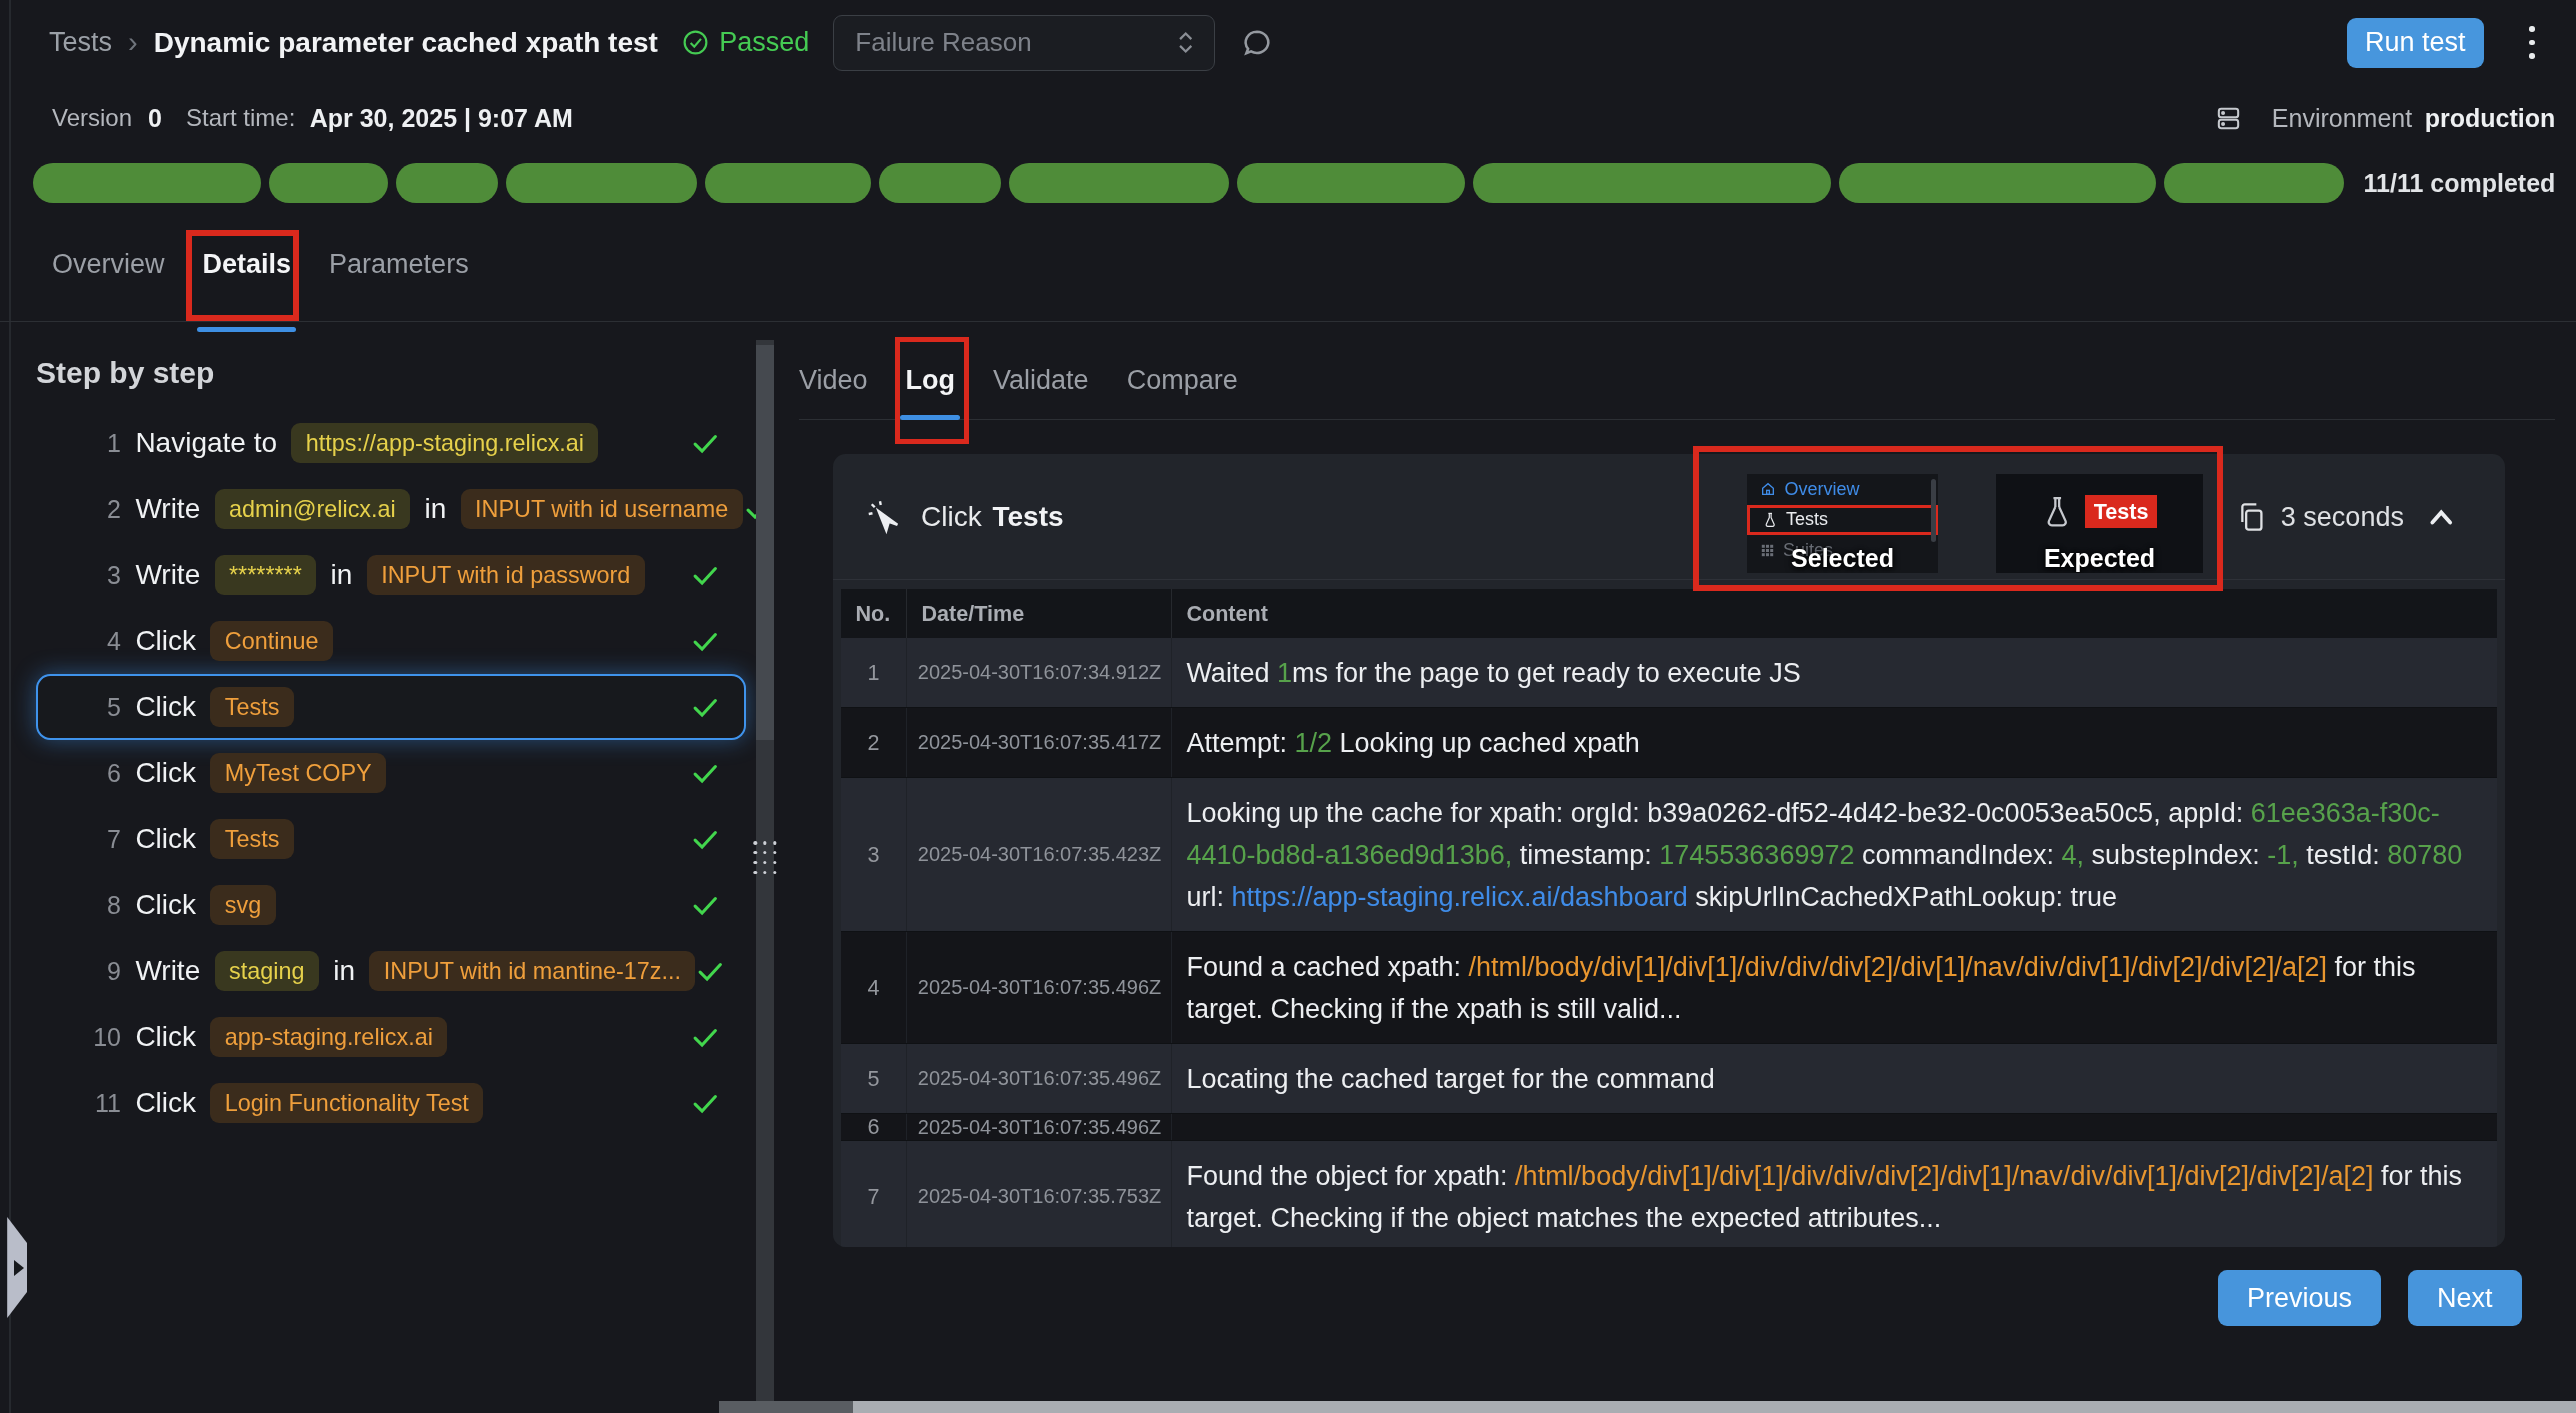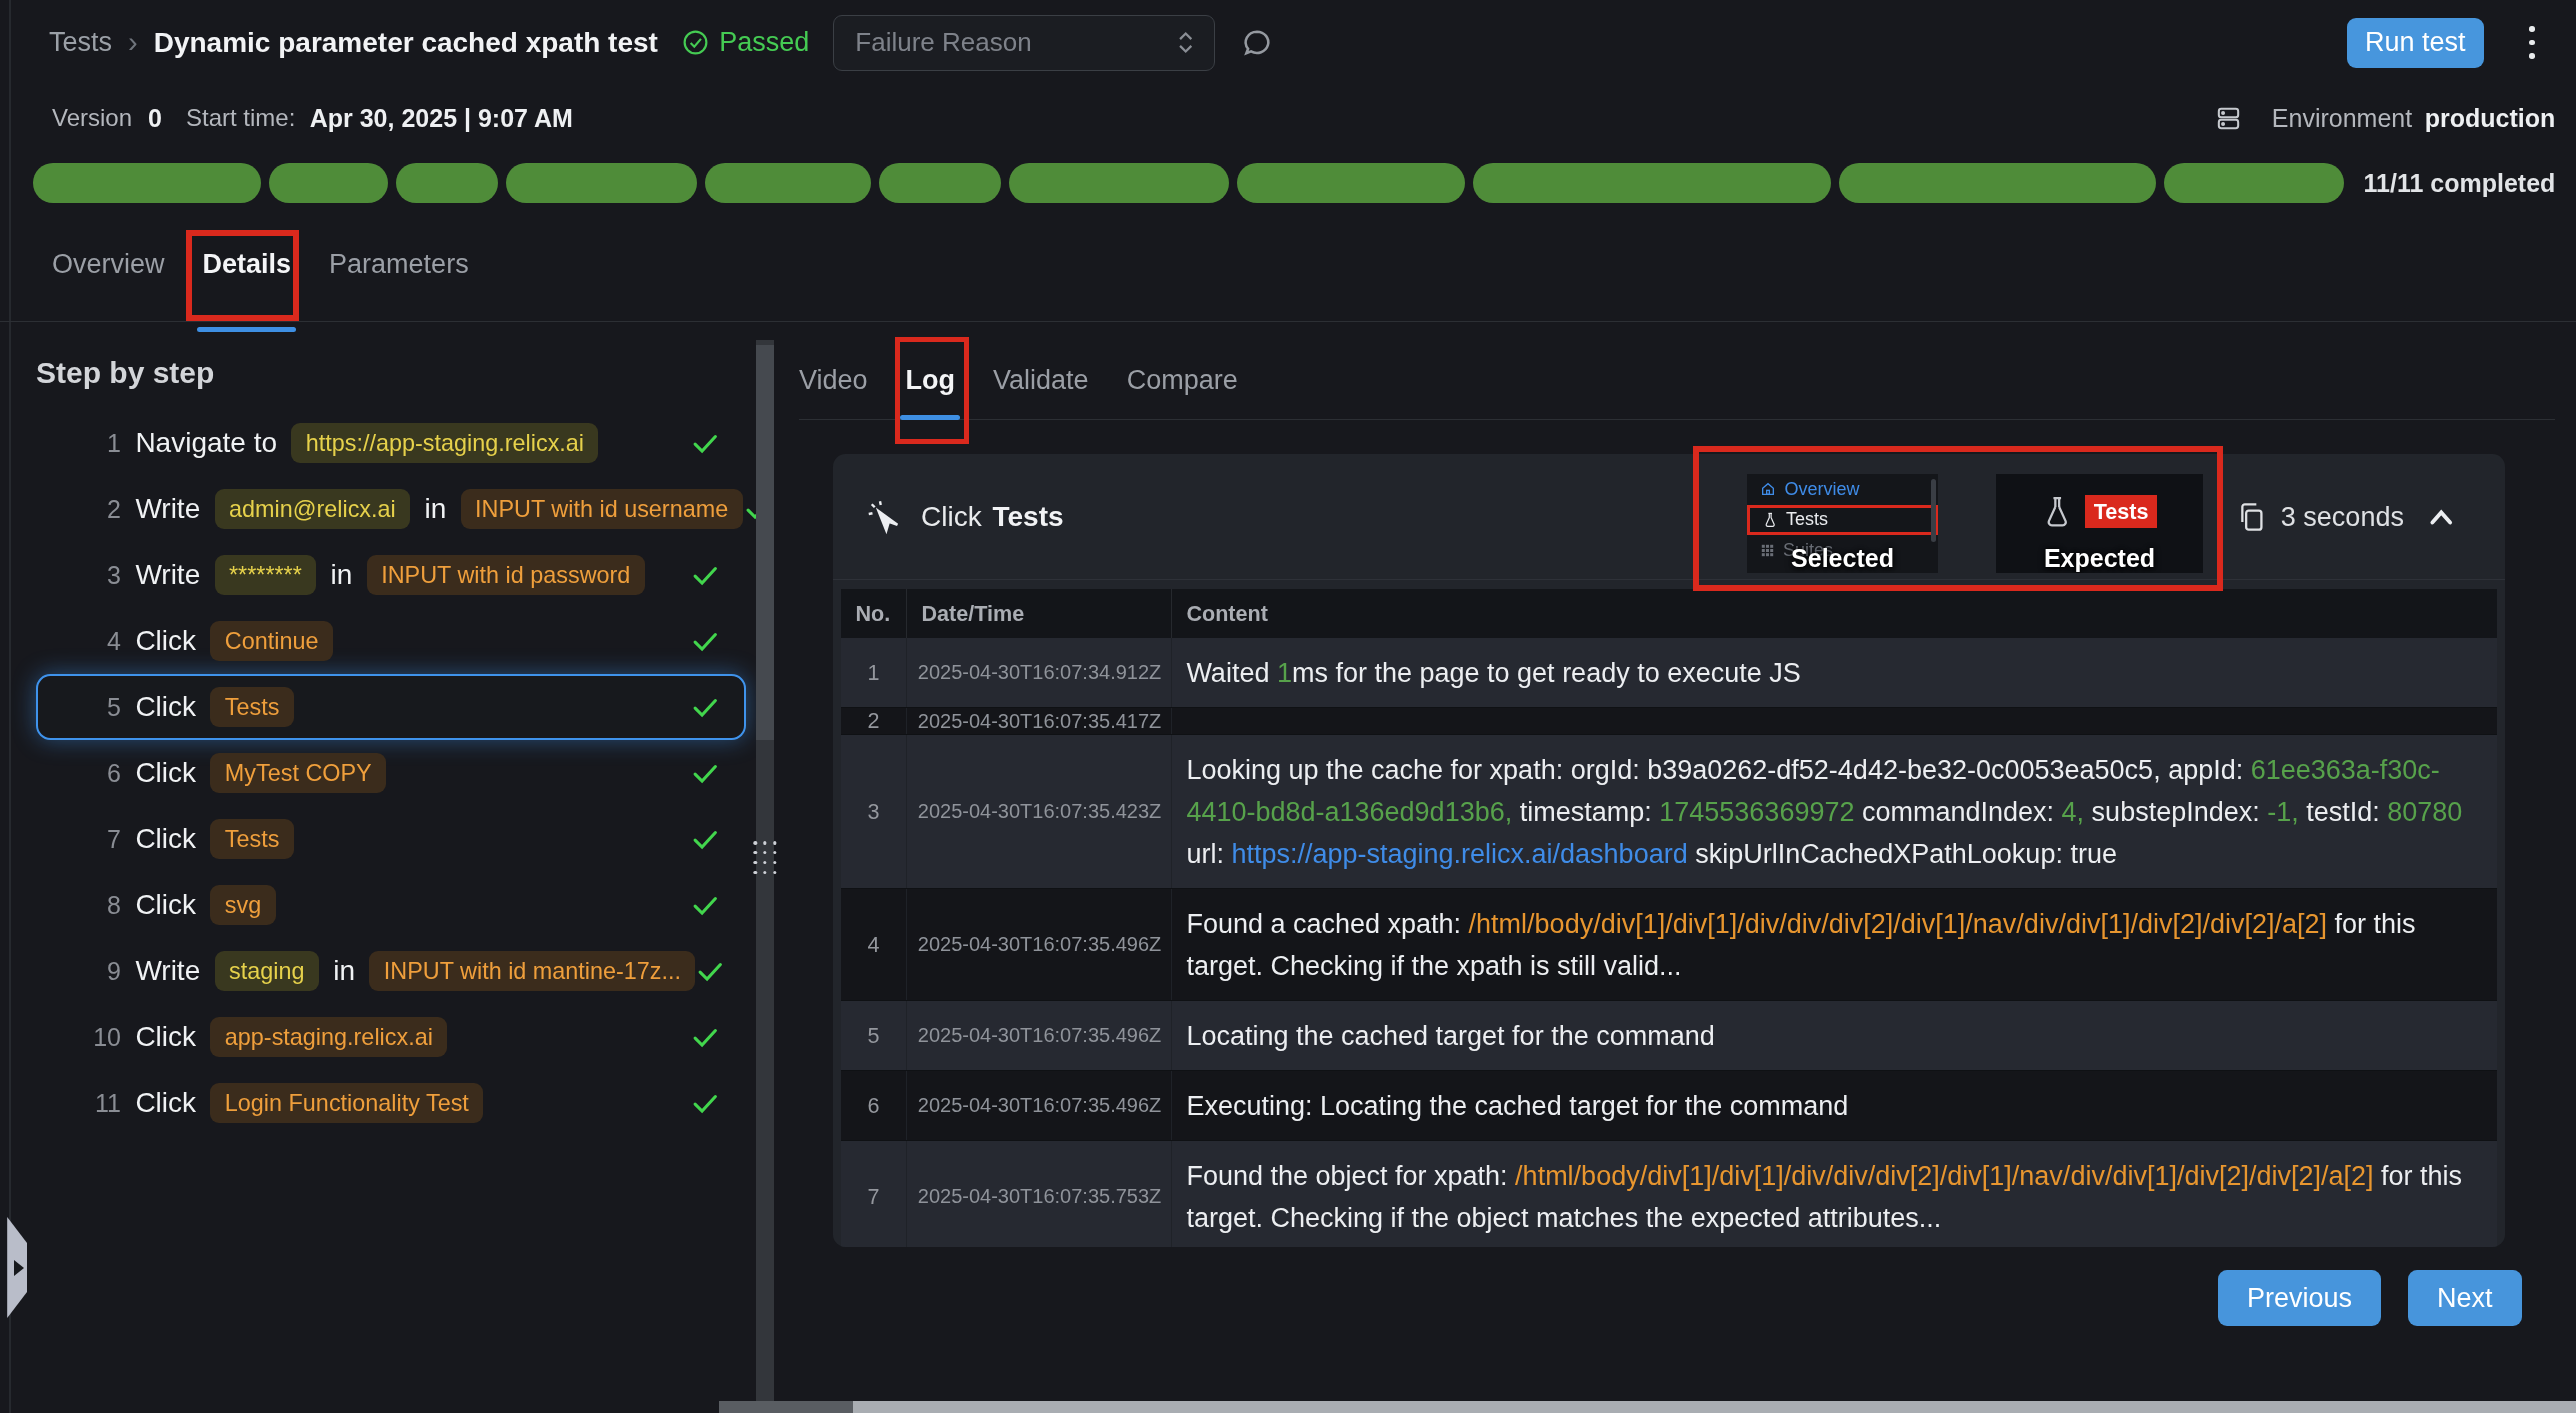--- a/index.html
+++ b/index.html
@@ -440,40 +440,40 @@
       </div>
       <div id="log-rows">
           <div class="log-row light">
             <div class="lc lc-no">1</div>
             <div class="lc lc-time">2025-04-30T16:07:34.912Z</div>
             <div class="lc lc-content"><span class="">Waited </span><span class="c-green">1</span><span class="">ms for the page to get ready to execute JS</span></div>
           </div>
           <div class="log-row dark">
             <div class="lc lc-no">2</div>
             <div class="lc lc-time">2025-04-30T16:07:35.417Z</div>
+            <div class="lc lc-content"><span class="">Attempt: </span><span class="c-green">1/2</span><span class=""> Looking up cached xpath</span></div>
           </div>
           <div class="log-row light">
             <div class="lc lc-no">3</div>
             <div class="lc lc-time">2025-04-30T16:07:35.423Z</div>
             <div class="lc lc-content"><span class="">Looking up the cache for xpath: orgId: b39a0262-df52-4d42-be32-0c0053ea50c5, appId: </span><span class="c-green">61ee363a-f30c-4410-bd8d-a136ed9d13b6,</span><span class=""> timestamp: </span><span class="c-green">1745536369972</span><span class=""> commandIndex: </span><span class="c-green">4,</span><span class=""> substepIndex: </span><span class="c-green">-1,</span><span class=""> testId: </span><span class="c-green">80780</span><span class=""> url: </span><span class="c-blue">https://app-staging.relicx.ai/dashboard</span><span class=""> skipUrlInCachedXPathLookup: true</span></div>
           </div>
           <div class="log-row dark">
             <div class="lc lc-no">4</div>
             <div class="lc lc-time">2025-04-30T16:07:35.496Z</div>
             <div class="lc lc-content"><span class="">Found a cached xpath: </span><span class="c-orange">/html/body/div[1]/div[1]/div/div/div[2]/div[1]/nav/div/div[1]/div[2]/div[2]/a[2]</span><span class=""> for this target. Checking if the xpath is still valid...</span></div>
           </div>
           <div class="log-row light">
             <div class="lc lc-no">5</div>
             <div class="lc lc-time">2025-04-30T16:07:35.496Z</div>
             <div class="lc lc-content"><span class="">Locating the cached target for the command</span></div>
           </div>
           <div class="log-row dark">
             <div class="lc lc-no">6</div>
             <div class="lc lc-time">2025-04-30T16:07:35.496Z</div>
-            <div class="lc lc-content"><span class="">Executing: Locating the cached target for the command</span></div>
           </div>
           <div class="log-row light">
             <div class="lc lc-no">7</div>
             <div class="lc lc-time">2025-04-30T16:07:35.753Z</div>
             <div class="lc lc-content"><span class="">Found the object for xpath: </span><span class="c-orange">/html/body/div[1]/div[1]/div/div/div[2]/div[1]/nav/div/div[1]/div[2]/div[2]/a[2]</span><span class=""> for this target. Checking if the object matches the expected attributes...</span></div>
           </div>
         </div>
     </div>
   </section>
 

